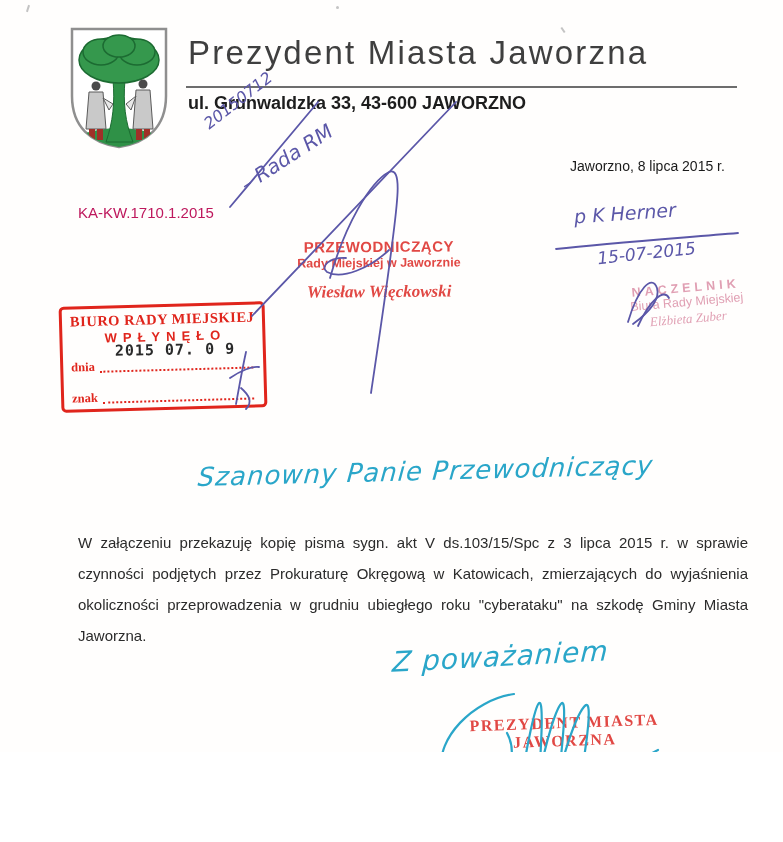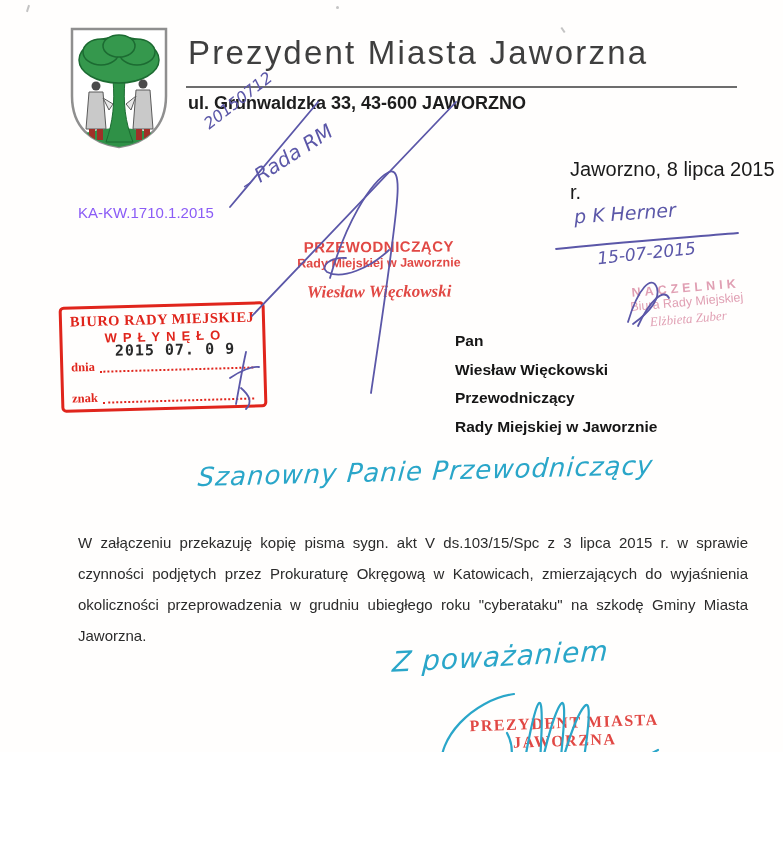--- a/index.html
+++ b/index.html
@@ -7,22 +7,22 @@
         font-family:"Liberation Sans",sans-serif;color:#222;}
 
   
   .coa{position:absolute;left:63px;top:24px;width:112px;height:128px;}
   .lh-title{position:absolute;left:188px;top:34px;font-size:33px;letter-spacing:2.2px;
             color:#3f3f3f;font-weight:normal;white-space:nowrap;}
   .lh-rule{position:absolute;left:186px;top:86px;width:551px;height:2px;background:#6d6d6d;}
   .lh-addr{position:absolute;left:188px;top:93px;font-size:18px;font-weight:bold;color:#1d1d1d;}
 
   
-  .place-date{position:absolute;left:570px;top:158px;font-size:20px;color:#1a1a1a;}
-  .ref-no{position:absolute;left:78px;top:204px;font-size:15px;color:#8b5cf6;text-align:center;}
+  .place-date{position:absolute;left:570px;top:158px;font-size:14px;color:#1a1a1a;}
+  .ref-no{position:absolute;left:78px;top:204px;font-size:15px;color:#be185d;text-align:center;}
 
   
   .stamp-chairman{position:absolute;left:296px;top:238px;width:166px;text-align:center;
                   color:#e14844;transform:rotate(-.4deg);}
   .stamp-chairman .l1{font-size:15px;font-weight:bold;letter-spacing:.5px;}
   .stamp-chairman .l2{font-size:12.5px;font-weight:bold;margin-top:1px;}
   .stamp-chairman .nm{font-family:"Liberation Serif",serif;font-style:italic;font-weight:bold;
                       font-size:17px;margin-top:12px;}
 
   
@@ -141,26 +141,20 @@
       <span>dnia</span>
       <span class="dots"></span>
     </div>
     <div class="row znak">
       <span>znak</span>
       <span class="dots"></span>
     </div>
     <div class="datev">2015 07. 0 9</div>
   </div>
 
-  <div class="recipient">
-    <div>Pan</div>
-    <div>Wiesław Więckowski</div>
-    <div>Przewodniczący</div>
-    <div>Rady Miejskiej w Jaworznie</div>
-  </div>
 
   <div class="stamp-pink">
     <div class="l1">NACZELNIK</div>
     <div class="l2">Biura Rady Miejskiej</div>
     <div class="nm">Elżbieta Zuber</div>
   </div>
 
   <div class="hw hw-blue hw-topnum">20150712</div>
   <div class="hw hw-blue hw-rada">– Rada RM</div>
   <div class="hw hw-blue hw-herner">p K Herner</div>

